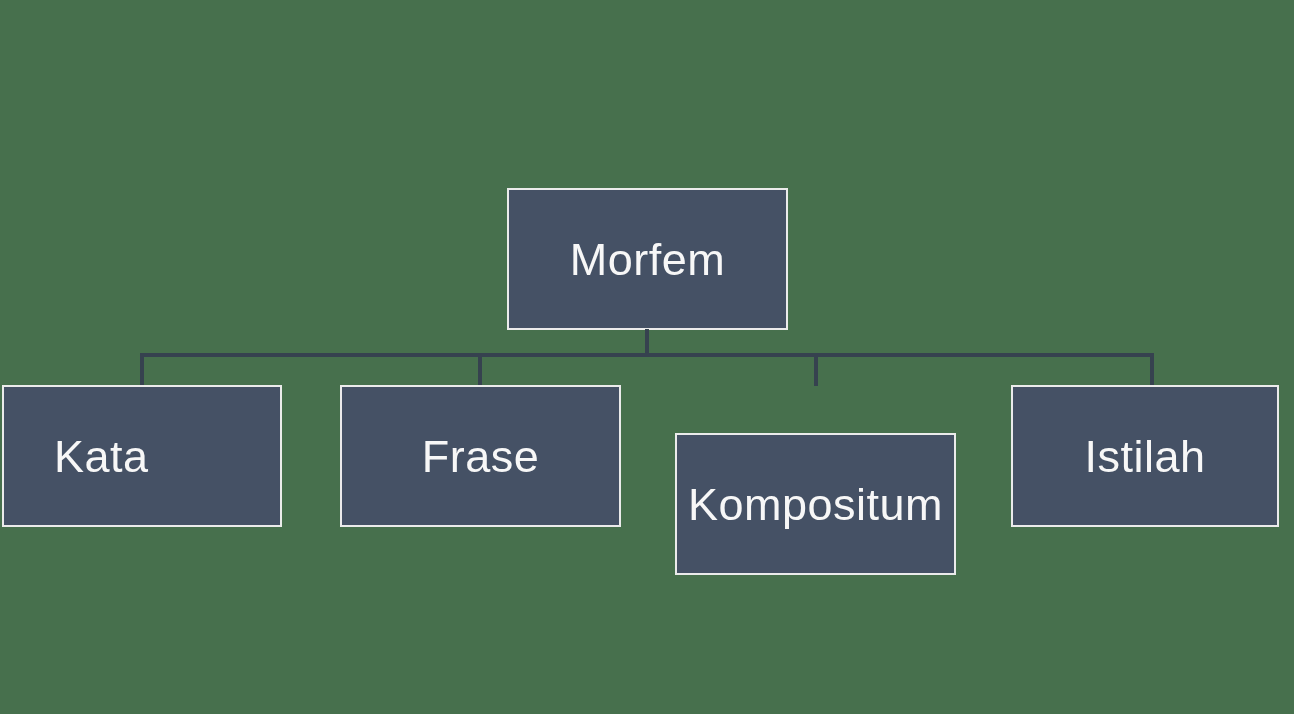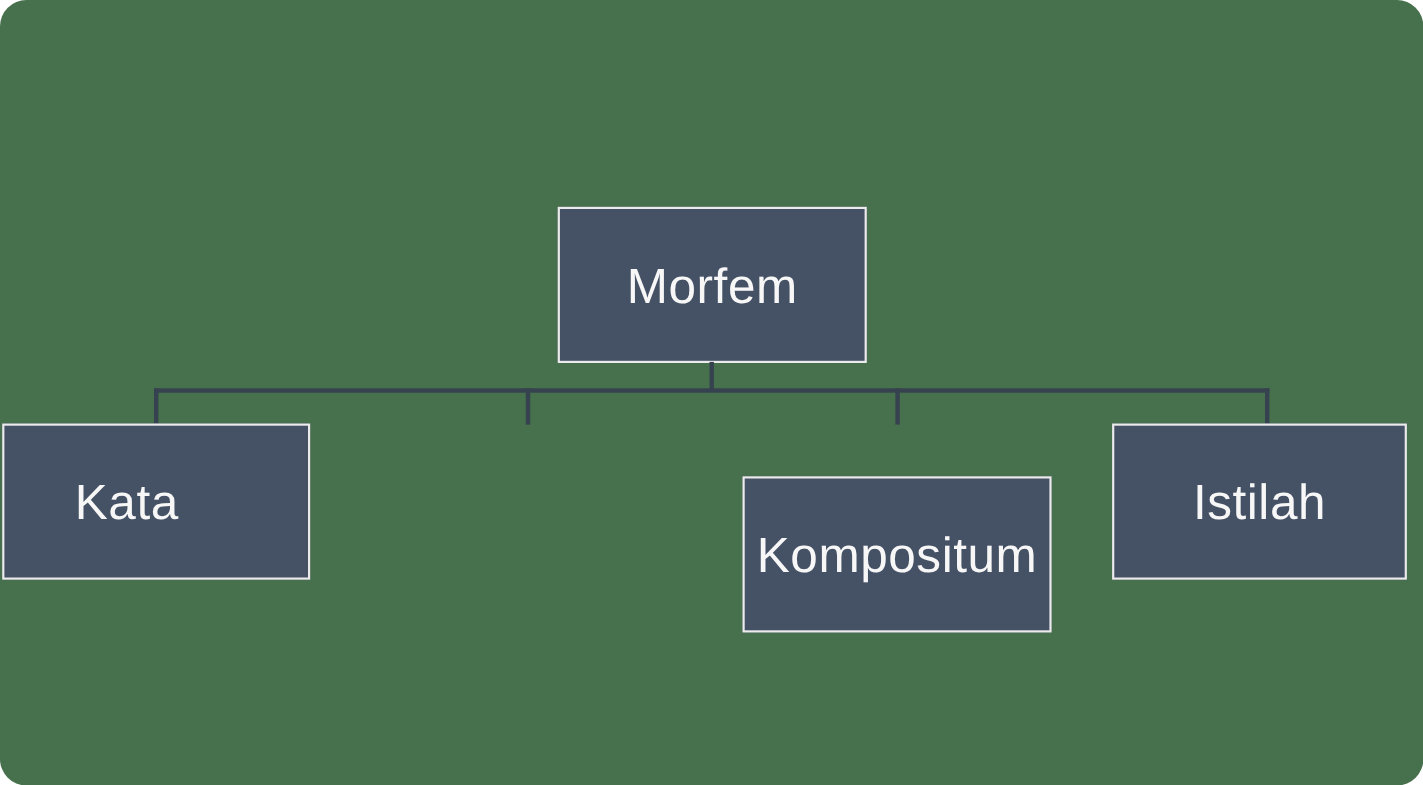--- a/index.html
+++ b/index.html
@@ -11,39 +11,38 @@
   }
   html,body{margin:0;padding:0;}
   body{background:#ffffff;}
   .canvas{
     position:relative;
     width:1294px;
     height:714px;
     background:var(--bg);
     overflow:hidden;
     font-family:"Liberation Sans", sans-serif;
-    border-radius:24px;
   }
   .node{
     position:absolute;
     box-sizing:border-box;
     background:var(--node-fill);
     border:2.5px solid var(--node-border);
     color:var(--text);
     display:flex;
     align-items:center;
     justify-content:center;
     font-size:45px;
     line-height:1;
     letter-spacing:0.5px;
     white-space:nowrap;
   }
   .node-root{left:507px; top:188px; width:281px; height:142px;}
   .child{top:385px; height:142px;}
-  .node-kata{left:2px; width:280px; justify-content:flex-start; padding-left:64px;}
+  .node-kata{left:2px; width:280px; justify-content:flex-start; padding-left:50px;}
   .node-frase{left:340px; width:281px;}
   .node-kompositum{left:675px; width:281px;margin-top:48px;}
   .node-istilah{left:1011px; width:268px;text-align:right;}
   .connector{position:absolute; background:var(--connector);}
   .stem{left:645px; top:329px; width:4px; height:27px;}
   .hbar{left:140px; top:353px; width:1014px; height:4px;}
   .drop{top:353px; width:4px; height:33px;}
   .drop-0{left:140px;}
   .drop-1{left:478px;}
   .drop-2{left:814px;}
@@ -62,20 +61,23 @@
   <div class="connector hbar"></div>
   <div class="connector drop drop-0"></div>
   <div class="connector drop drop-1"></div>
   <div class="connector drop drop-2"></div>
   <div class="connector drop drop-3"></div>
 
   <div class="node child node-kata">
     <span class="node-label">Kata</span>
   </div>
 
+  <div class="node child node-frase">
+    <span class="node-label">Frase</span>
+  </div>
 
   <div class="node child node-kompositum">
     <span class="node-label">Kompositum</span>
   </div>
 
   <div class="node child node-istilah">
     <span class="node-label">Istilah</span>
   </div>
 
 </div>

